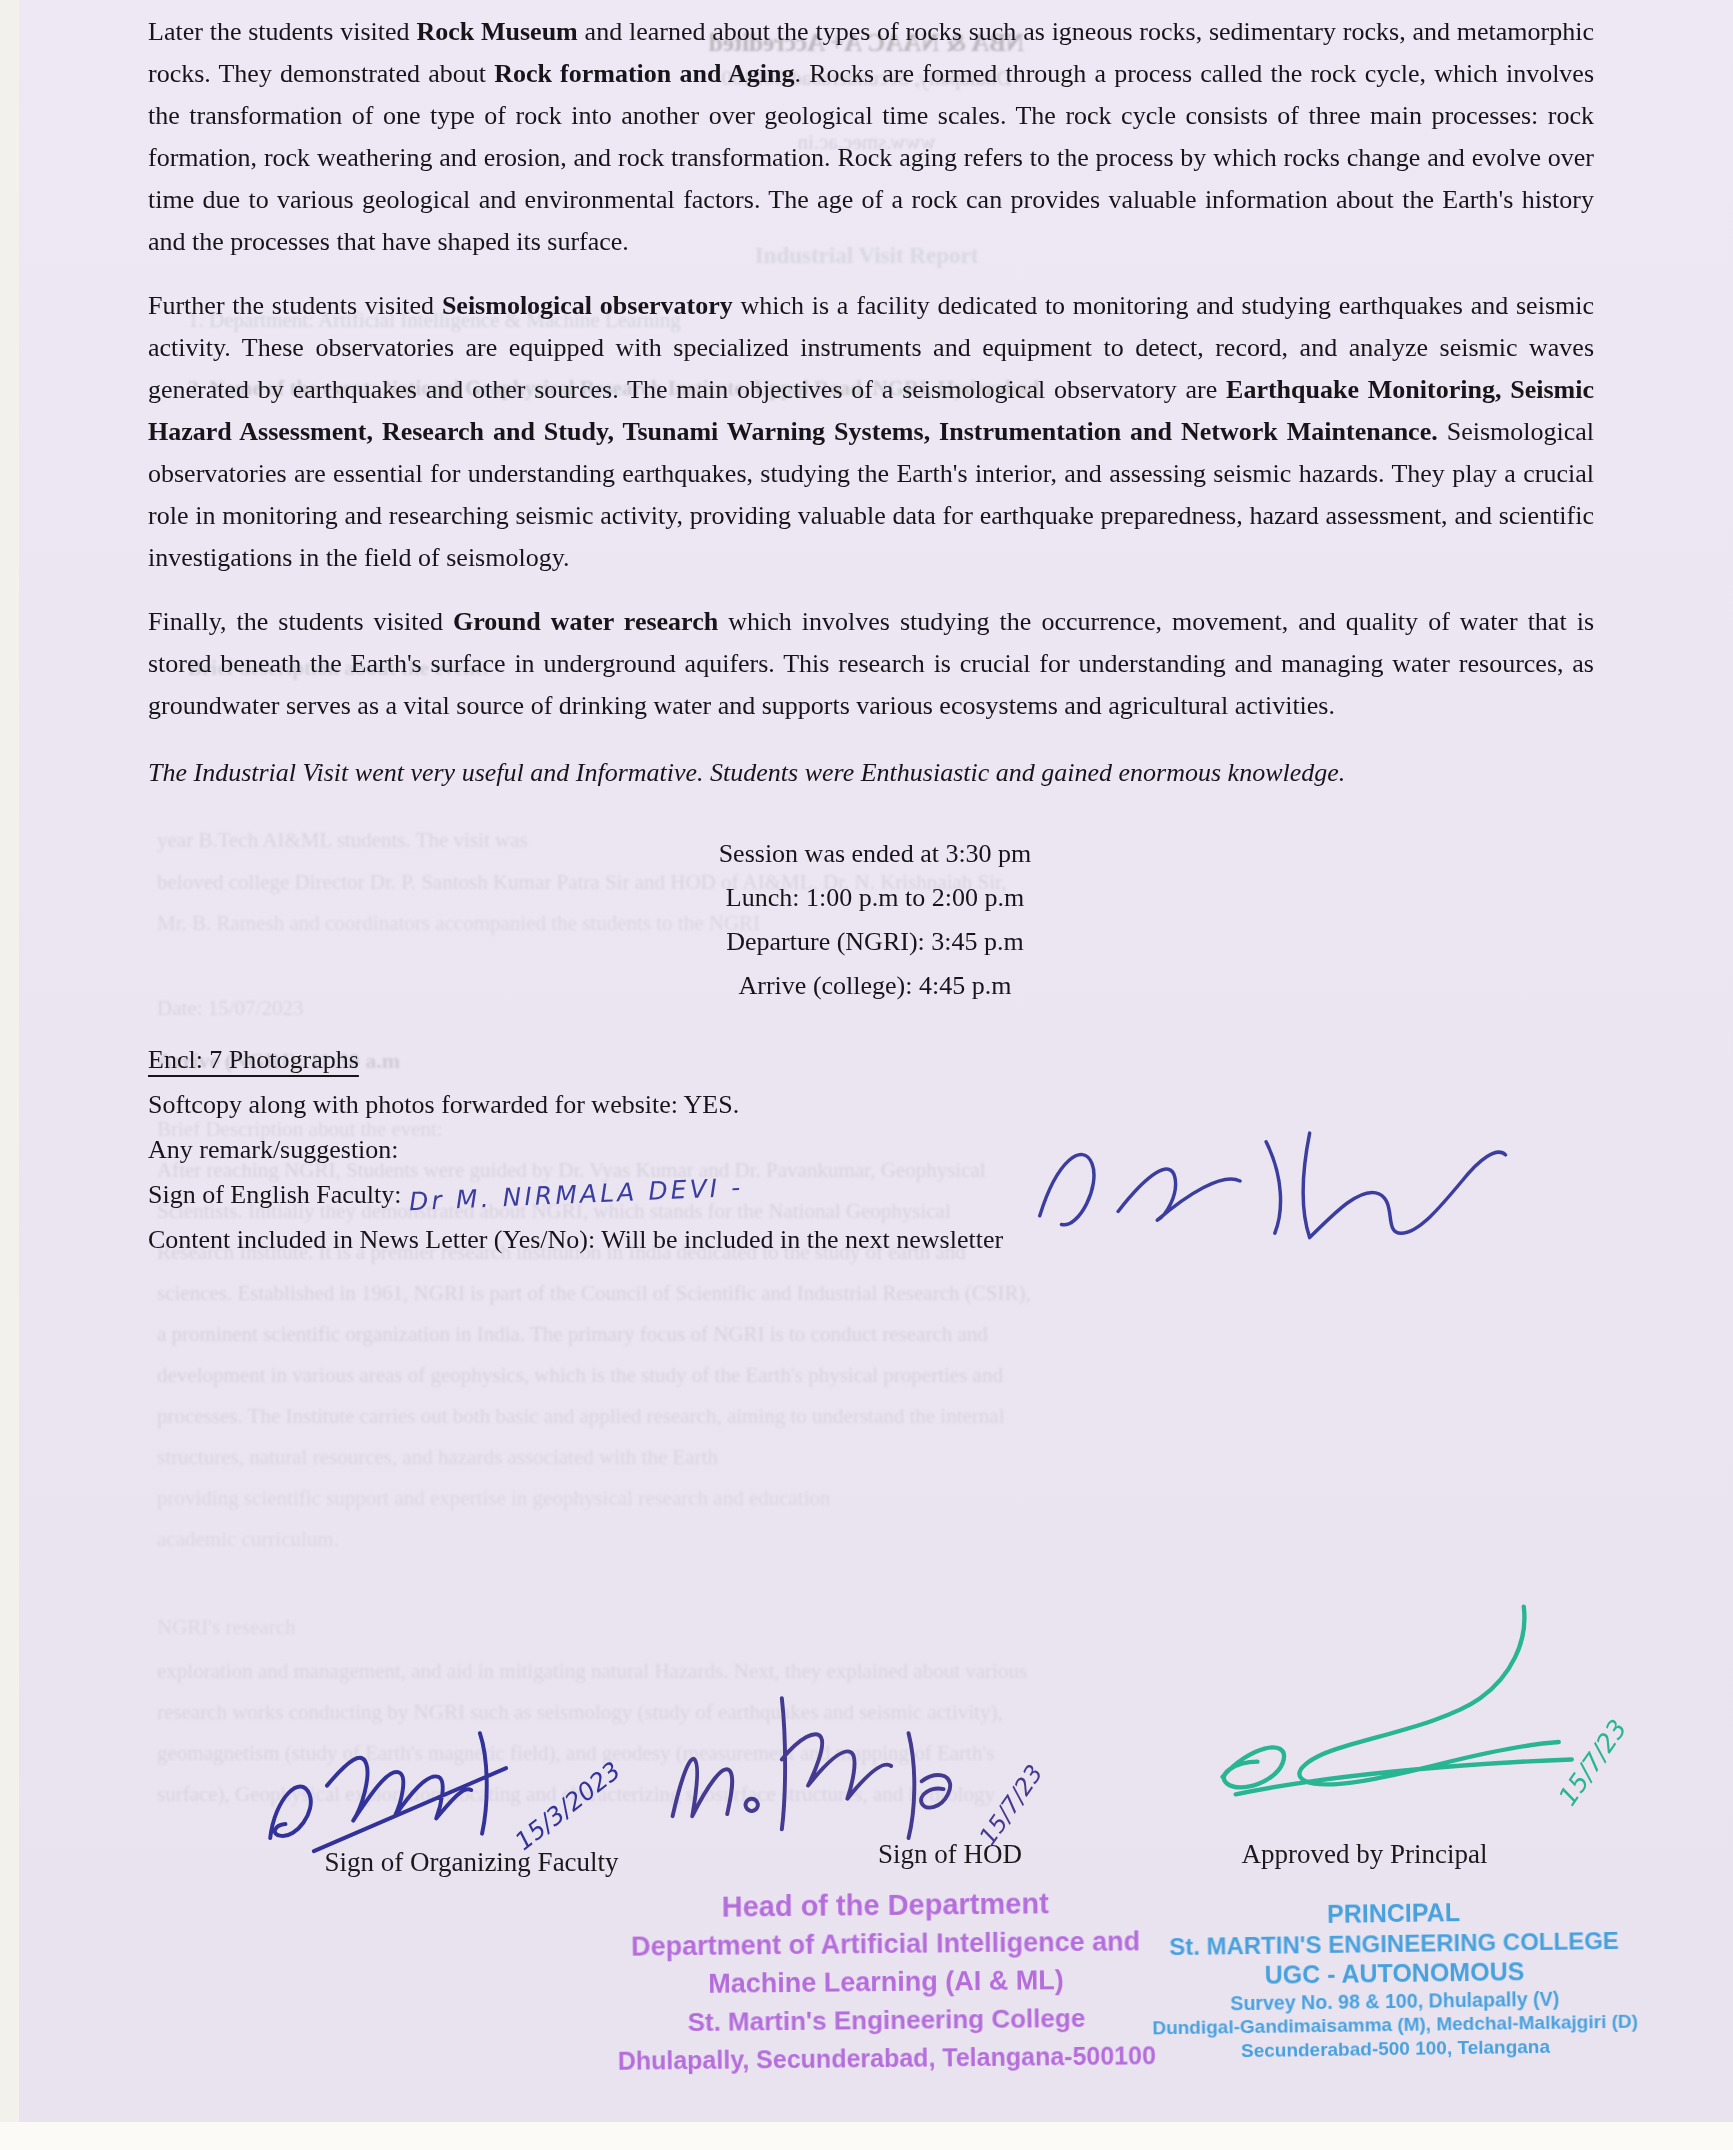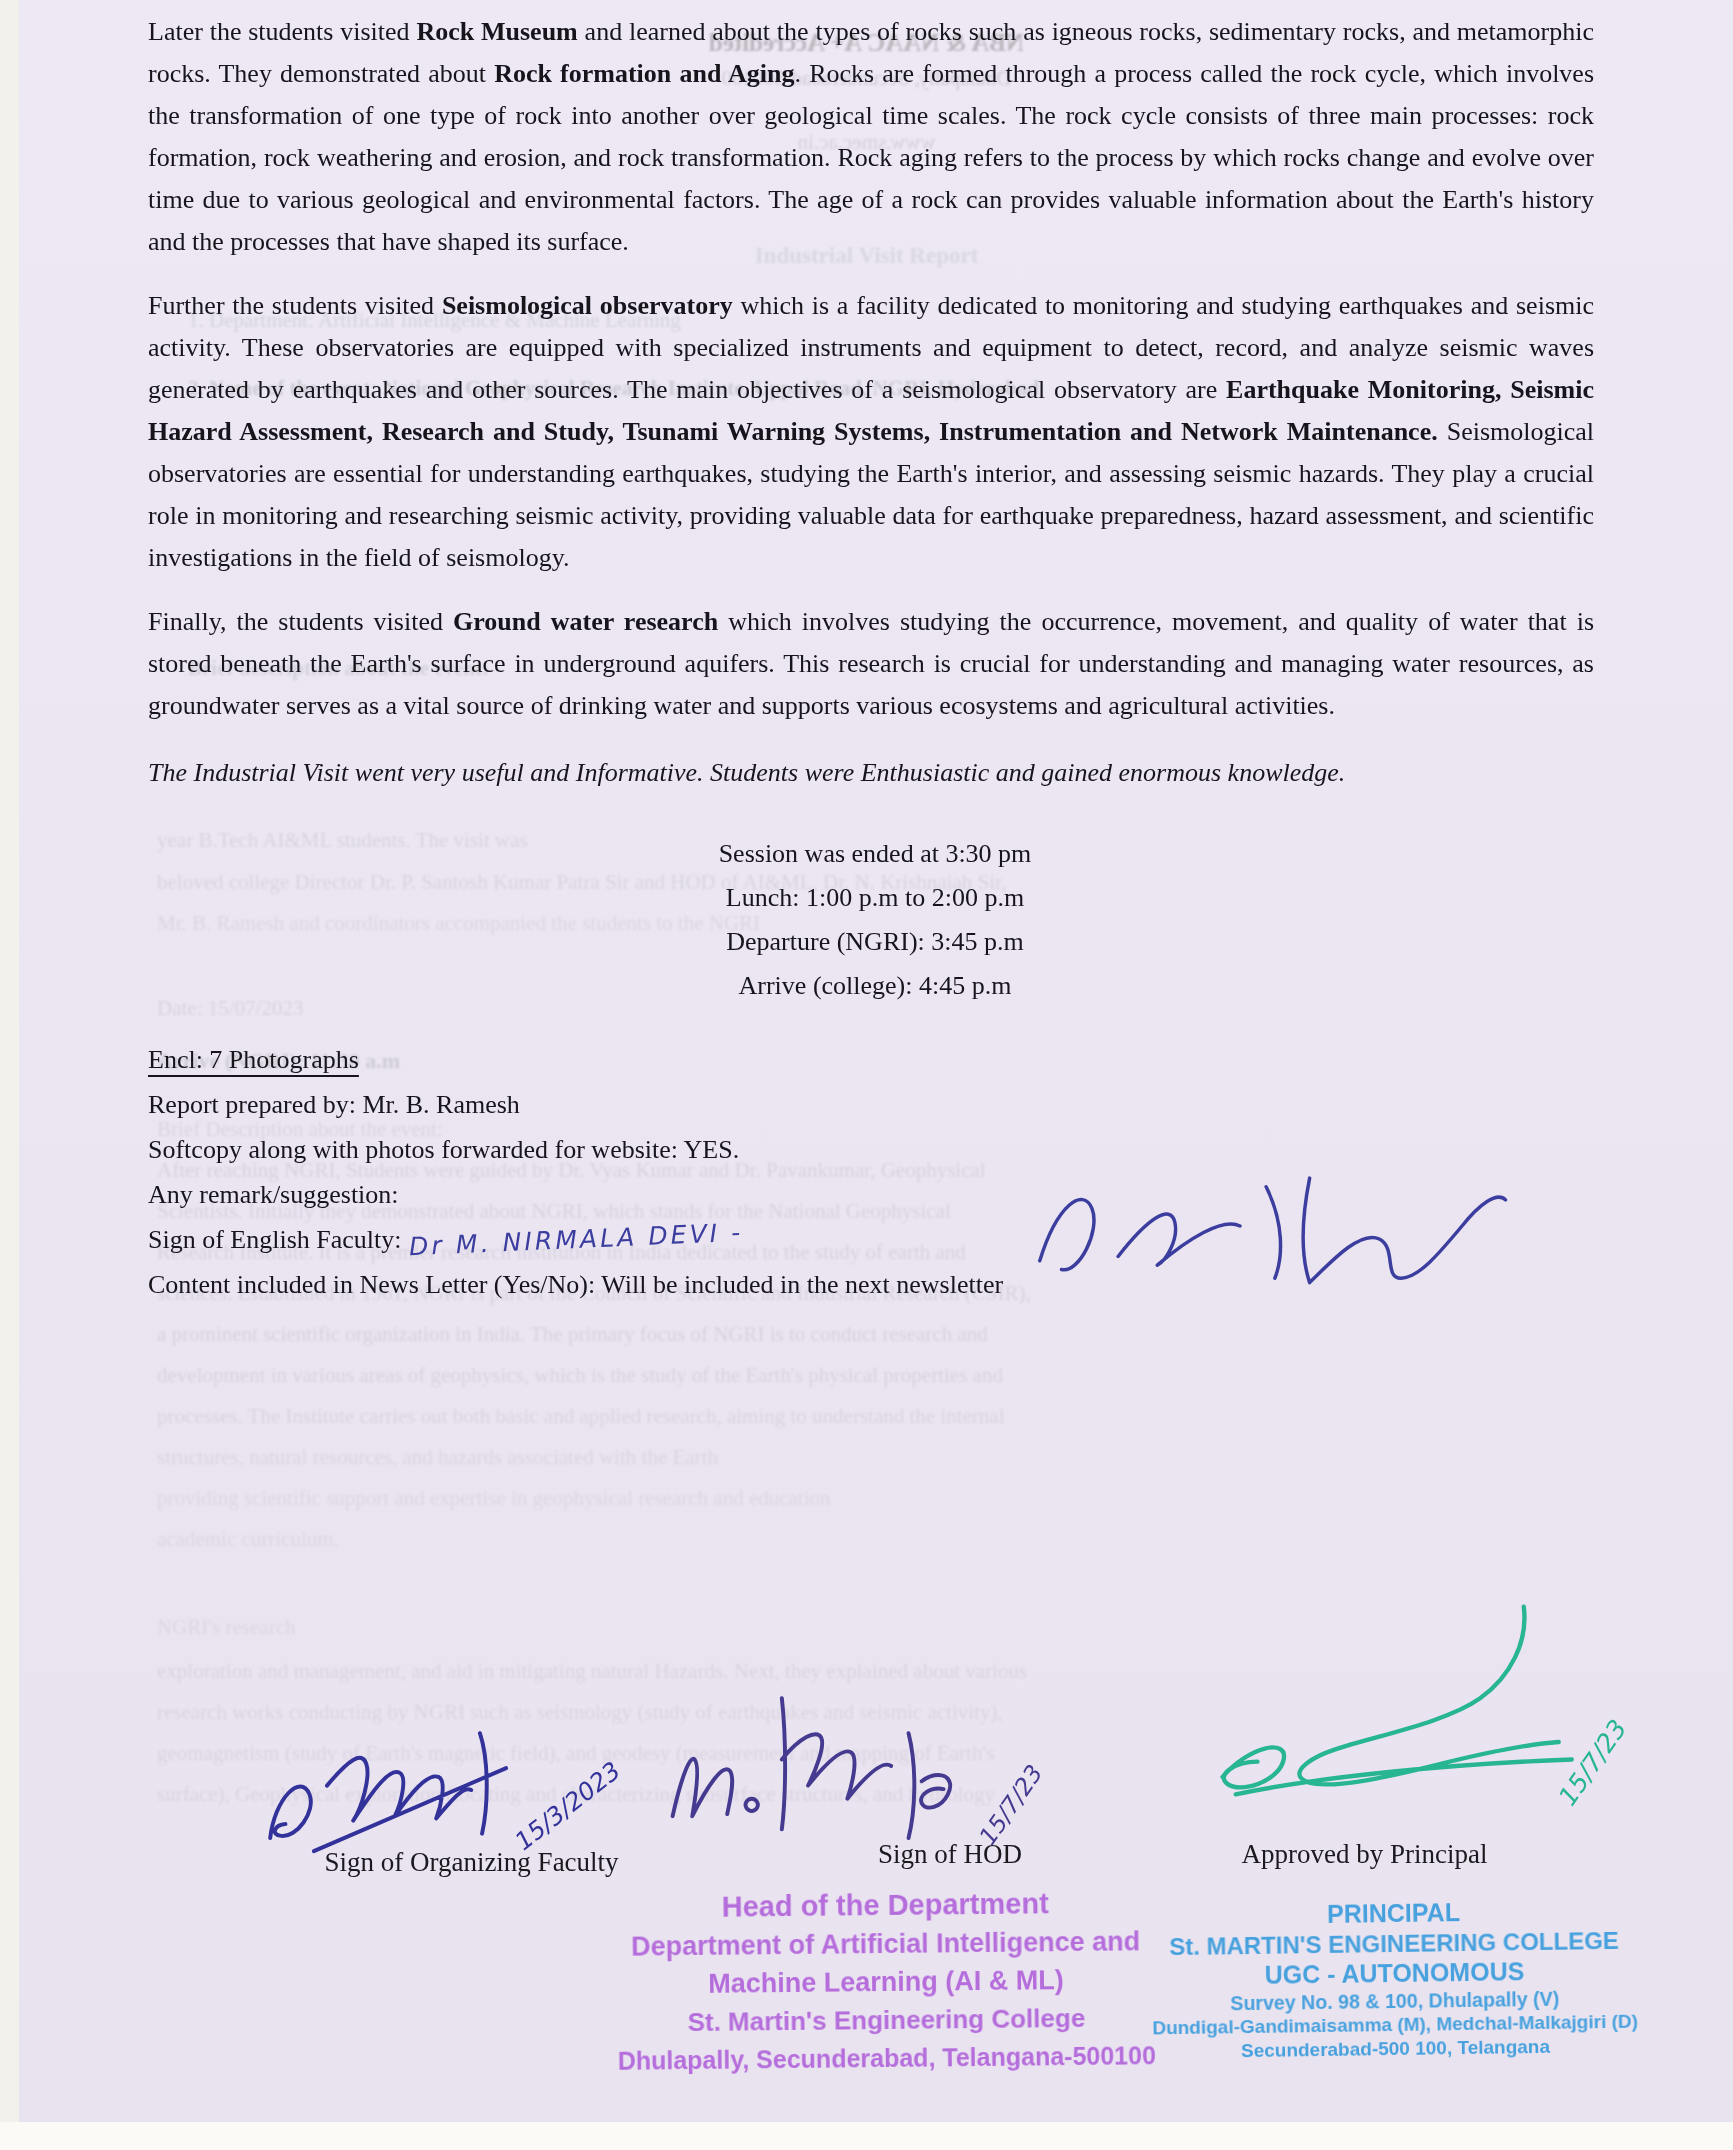--- a/index.html
+++ b/index.html
@@ -106,21 +106,20 @@
     <p class="summary">The Industrial Visit went very useful and Informative. Students were Enthusiastic and gained enormous knowledge.</p>
 
     <div class="sched" id="schedule">
         <div class="info-line">Session was ended at 3:30 pm</div>
         <div class="info-line">Lunch: 1:00 p.m to 2:00 p.m</div>
         <div class="info-line">Departure (NGRI):  3:45 p.m</div>
         <div class="info-line">Arrive (college): 4:45 p.m</div>
       </div>
 
     <div class="encl-line"><span class="encl-u">Encl:  7  Photographs</span></div>
-    <div class="encl-line">Report prepared by: Mr. B. Ramesh</div>
     <div class="encl-line">Softcopy along with photos forwarded for website: YES.</div>
     <div class="encl-line">Any remark/suggestion:</div>
 
     <div class="faculty-row">
       <span>Sign of English Faculty:</span><span class="hand-name" style="color: rgb(59, 62, 158);">Dr M. NIRMALA DEVI -</span>
       <svg class="flourish" width="546" height="148" viewBox="0 0 1250 340" style="color: rgb(59, 62, 158);">
         <path d="M80 250 C120 120 180 80 200 130 C220 180 170 280 130 270 M260 240 C330 150 380 120 390 160 C400 200 370 250 350 260 C420 200 500 150 540 170 M600 80 C640 160 640 240 620 290 M700 60 C680 160 680 240 700 300 C760 240 820 180 860 200 C900 220 870 290 910 290 C950 290 1000 230 1050 170 C1090 120 1130 90 1150 110" fill="none" stroke="currentColor" stroke-width="8" stroke-linecap="round" stroke-linejoin="round"></path>
       </svg>
     </div>
 

